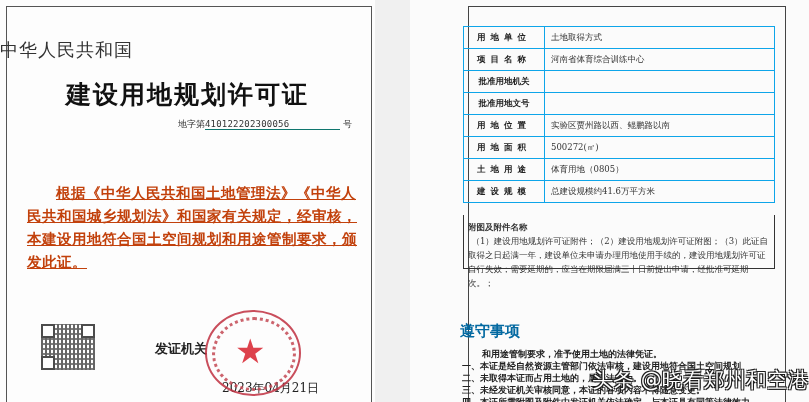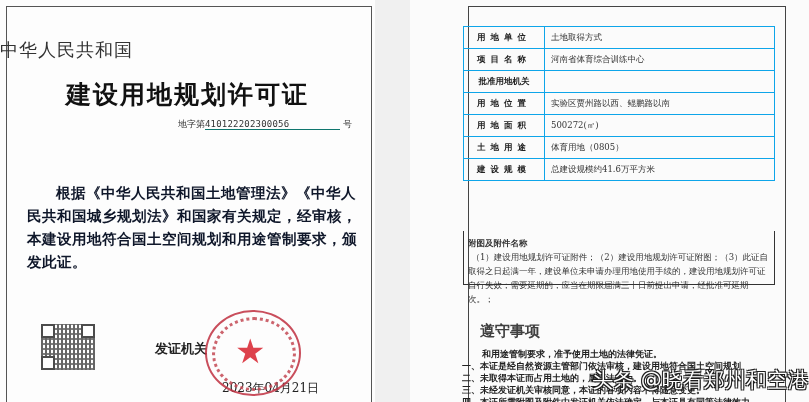--- a/index.html
+++ b/index.html
@@ -39,23 +39,24 @@
     position:absolute; left:178px; top:118px; font-size:9px; color:#333;
     font-family:"DejaVu Serif", serif;
   }
   .cert-no .num {
     display:inline-block; width:135px; border-bottom:1px solid #0f766e;
     font-family:"DejaVu Sans Mono", monospace; font-size:9px; letter-spacing:0.2px;
   }
   .cert-no .suffix { margin-left:3px; }
   .body-text {
     position:absolute; left:27px; top:182px; width:330px;
-    font-size:14.5px; line-height:23px; font-weight:bold; color:#0f172a;
+    font-size:14.5px; line-height:23px; font-weight:bold; color:#c2410c;
     font-family:"DejaVu Sans", sans-serif; text-indent:2em;
     letter-spacing:0.5px;
+    text-decoration:underline;
   }
   .qr {
     position:absolute; left:41px; top:324px; width:54px; height:46px;
     background-color:#fff;
     background-image:
       repeating-linear-gradient(90deg, #333 0 2px, transparent 2px 4px),
       repeating-linear-gradient(0deg, #555 0 2px, transparent 2px 5px);
     opacity:0.75;
   }
   .qr .finder { position:absolute; width:10px; height:10px; border:2px solid #111; background:#fff; }
@@ -86,28 +87,28 @@
     border-collapse:collapse; font-size:8.5px;
   }
   table.info td { border:1px solid #0ea5e9; height:21px; padding:0 6px; }
   table.info td.lbl {
     width:68px; text-align:center; font-weight:bold; color:#222;
     font-family:"DejaVu Sans", sans-serif; font-size:8.5px;
   }
   table.info td.val { color:#333; font-size:8.5px; }
   table.info td.lbl.spaced { letter-spacing:5px; }
   .attach {
-    position:absolute; left:463px; top:231px; width:312px; height:54px;
+    position:absolute; left:463px; top:215px; width:312px; height:54px;
     border:1px solid #333; border-top:none; box-sizing:border-box;
     padding:5px 4px 0 4px; font-size:8.5px; line-height:14px; color:#333;
   }
   .attach .head { font-weight:bold; }
   .attach .txt { text-indent:0.4em; }
   .comply-title {
-    position:absolute; left:480px; top:322px; font-size:15px; font-weight:bold; color:#404040;
+    position:absolute; left:460px; top:322px; font-size:15px; font-weight:bold; color:#0369a1;
     font-family:"DejaVu Sans", sans-serif;
   }
   .comply-list {
     position:absolute; left:462px; top:348px; width:310px; font-size:9px; line-height:12px; color:#222;
     font-family:"DejaVu Sans", sans-serif; font-weight:bold;
   }
   .comply-list .item { white-space:nowrap; overflow:hidden; }
   .comply-list .cont { padding-left:20px; }
   .watermark {
     position:absolute; left:592px; top:366px; font-size:21px; color:#fff;
@@ -155,20 +156,24 @@
       </tr>
   <tr>
         <td class="lbl spaced">项目名称</td>
         <td class="val">河南省体育综合训练中心</td>
       </tr>
   <tr>
         <td class="lbl">批准用地机关</td>
         <td class="val"></td>
       </tr>
   <tr>
+        <td class="lbl">批准用地文号</td>
+        <td class="val"></td>
+      </tr>
+  <tr>
         <td class="lbl spaced">用地位置</td>
         <td class="val">实验区贾州路以西、鲲鹏路以南</td>
       </tr>
   <tr>
         <td class="lbl spaced">用地面积</td>
         <td class="val">500272(㎡)</td>
       </tr>
   <tr>
         <td class="lbl spaced">土地用途</td>
         <td class="val">体育用地（0805）</td>

